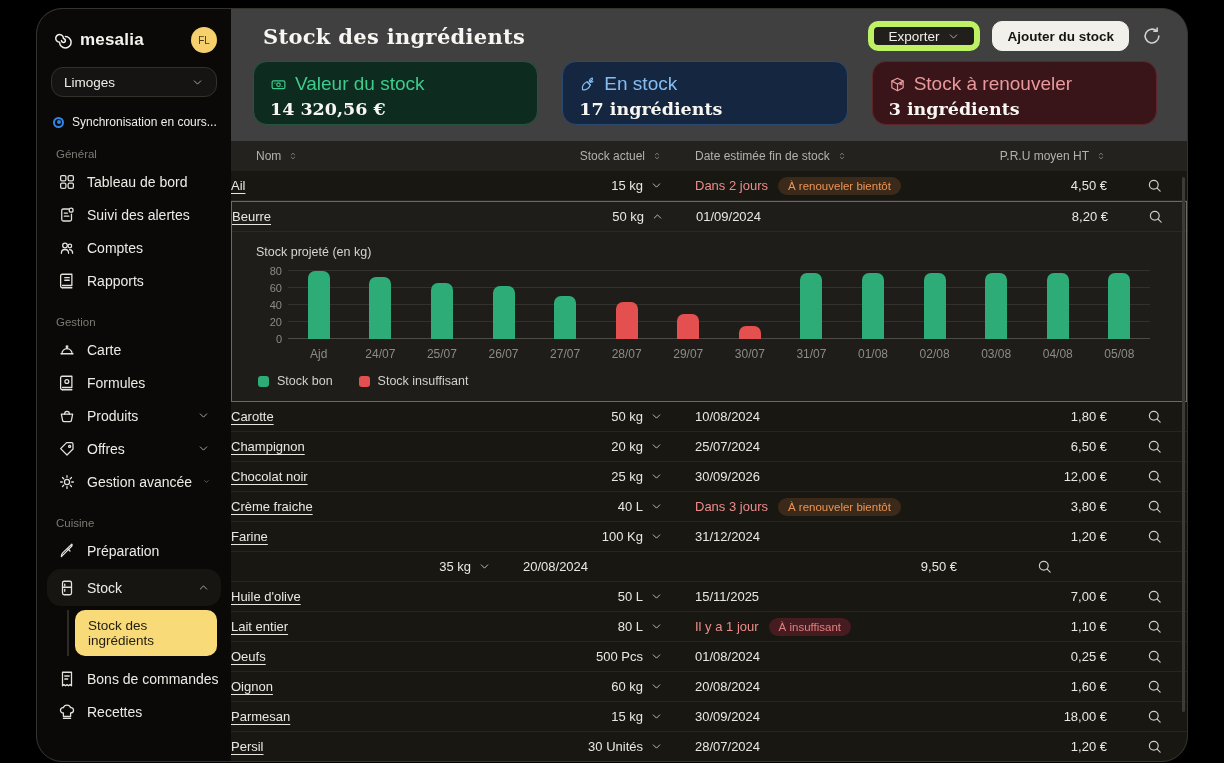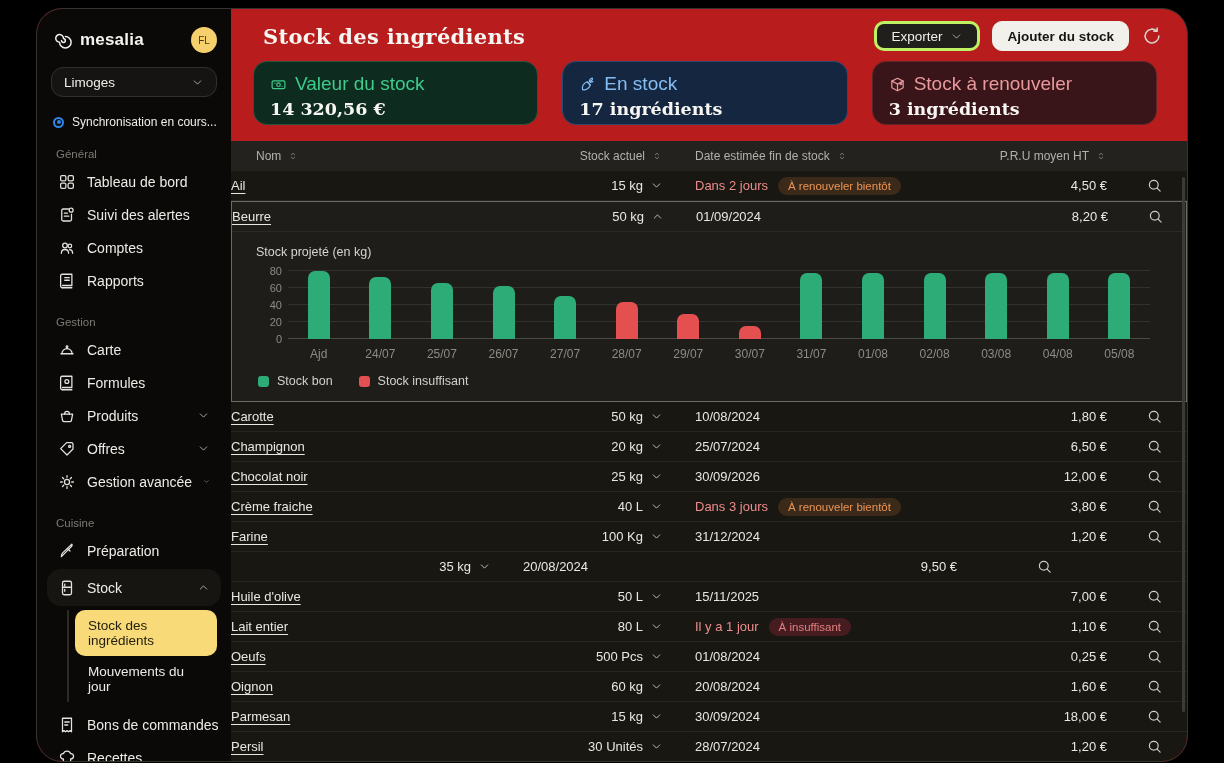--- a/index.html
+++ b/index.html
@@ -1,19 +1,19 @@
 <!DOCTYPE html>
 <html><head>
 <meta charset="utf-8">
 <style>
   * { margin:0; padding:0; box-sizing:border-box; }
   html,body { width:1224px; height:763px; }
   body { background:#000; font-family:"Liberation Sans",sans-serif; overflow:hidden; position:relative; color:#e9e7e2; }
 
-  .window { position:absolute; left:36px; top:8px; width:1152px; height:754px; background:#b91c1c;
+  .window { position:absolute; left:36px; top:8px; width:1152px; height:754px; background:#404040;
             border:1px solid #34332e; border-radius:26px; display:flex; overflow:hidden; }
 
   
   .sidebar { width:194px; flex-shrink:0; background:#0a0907; padding:16px 14px 0 14px; overflow:hidden; }
   .brand-row { display:flex; align-items:center; gap:8px; height:30px; }
   .brand-icon { color:#f2f0eb; display:flex; }
   .brand-name { font-size:17px; font-weight:700; color:#f5f3ee; letter-spacing:.2px; flex:1; }
   .avatar { width:26px; height:26px; border-radius:50%; background:#f6d06c; color:#463a14; font-size:10px;
             font-weight:400; display:flex; align-items:center; justify-content:center; }
   .loc-select { margin-top:12px; height:30px; border-radius:12px; background:#151412; border:1px solid #32312c;
@@ -32,21 +32,21 @@
   .sub-list { border-left:2px solid #2c2b26; margin:4px 0 6px 16px; padding-left:6px; }
   .sub-item { font-size:13.5px; color:#edebe6; padding:8px 13px; border-radius:10px; cursor:pointer; }
   .sub-item.active { background:#f8da79; color:#23200f; font-weight:400; }
 
   
   .main { flex:1; display:flex; flex-direction:column; position:relative; min-width:0; }
   .main-header { height:48px; display:flex; align-items:center; padding:6px 24px 0 32px; gap:12px; }
   .page-title { font-family:"DejaVu Serif",serif; font-weight:700; font-size:21px; color:#f8f6f2; letter-spacing:.3px; flex:1; }
   .btn { height:30px; border-radius:10px; display:flex; align-items:center; gap:8px; padding:0 14px;
          font-size:13.5px; cursor:pointer; }
-  .btn-dark { background:#201f1b; border:3px solid #bef264; color:#f0eee9; }
+  .btn-dark { background:#201f1b; border:6px solid #bef264; color:#f0eee9; }
   .btn-light { background:#f2f0ea; color:#16140e; font-weight:700; border:1px solid #f2f0ea; }
   .icon-btn { width:22px; height:22px; color:#d5d3ce; display:flex; align-items:center; justify-content:center; cursor:pointer; }
 
   .cards-row { display:flex; gap:24px; padding:4px 30px 0 22px; }
   .card { flex:1; height:64px; border-radius:14px; padding:11px 16px; }
   .card.green { background:#0d2b1e; border:1px solid #265440; }
   .card.blue  { background:#152740; border:1px solid #2c4a70; }
   .card.red   { background:#391519; border:1px solid #5e262b; }
   .card-top { display:flex; align-items:center; gap:8px; font-size:19px; }
   .card.green .card-top { color:#3ecb8c; }
@@ -269,21 +269,20 @@
             <span class="nav-label">Stock</span>
             <span class="nav-chev">
               <svg viewBox="0 0 24 24" fill="none" stroke="currentColor" stroke-width="1.7" stroke-linecap="round" stroke-linejoin="round">
                 <path d="m6 15 6-6 6 6"></path>
               </svg>
             </span>
           </div>
         </div>
         <div class="sub-list">
           <div class="sub-item active">Stock des ingrédients</div>
-          <div class="sub-item">Mouvements du jour</div>
         </div>
         <div class="nav-item">
           <span class="nav-icon">
             <svg viewBox="0 0 24 24" fill="none" stroke="currentColor" stroke-width="1.7" stroke-linecap="round" stroke-linejoin="round">
               <path d="M6 3h12v18l-2-1.5-2 1.5-2-1.5L10 21l-2-1.5L6 21V3z"></path>
               <path d="M9 8h6"></path>
               <path d="M9 12h4"></path>
             </svg>
           </span>
           <span class="nav-label">Bons de commandes</span>

